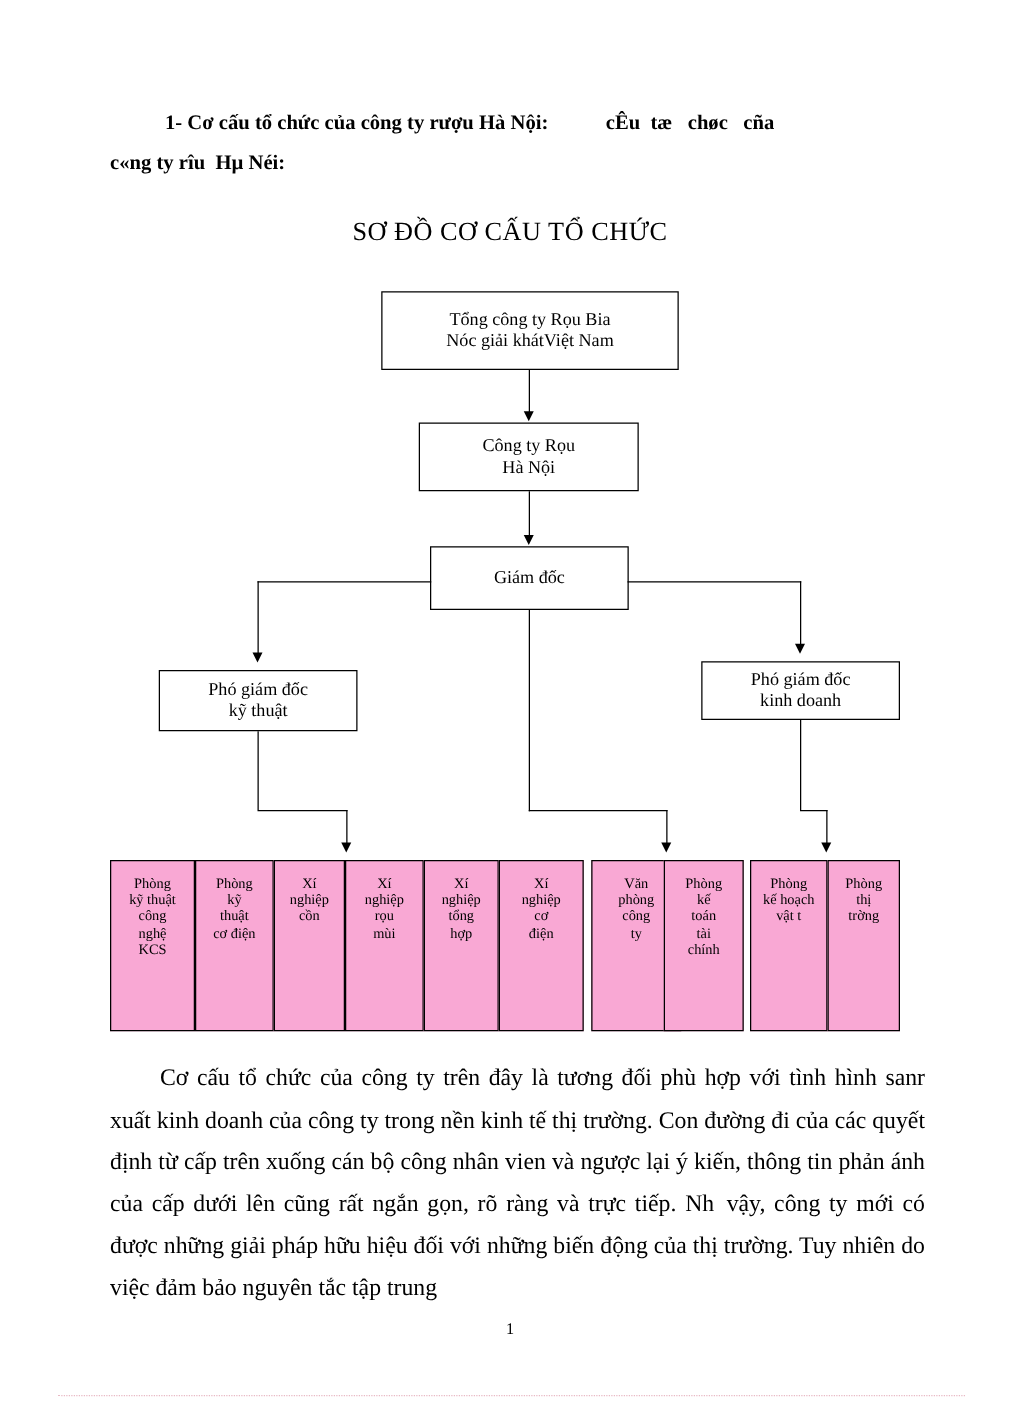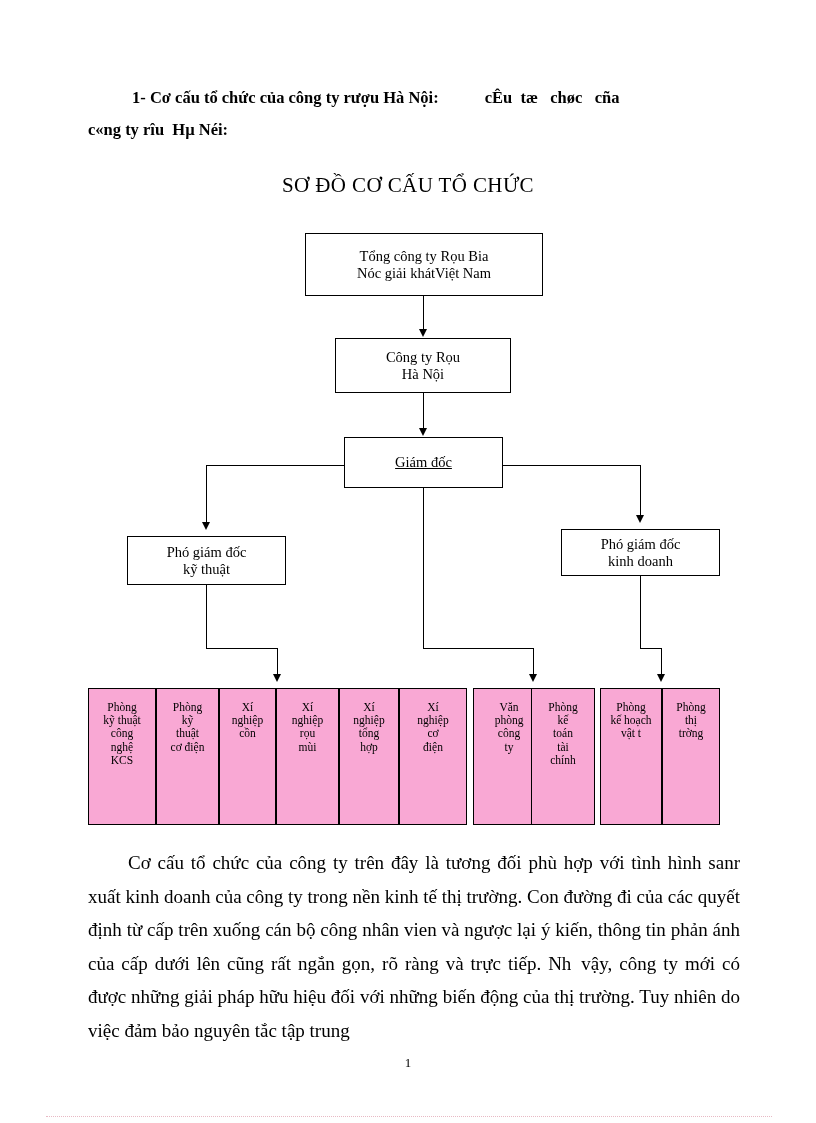--- a/index.html
+++ b/index.html
@@ -68,21 +68,21 @@
     text-align: center;
     font-size: 14.5px;
     line-height: 17px;
     padding: 2px 3px;
   }
   .box span { display: block; }
 
   
   #node-corp      { left: 305px; top: 233px; width: 238px; height: 63px; }
   #node-company   { left: 335px; top: 338px; width: 176px; height: 55px; }
-  #node-director  { left: 344px; top: 437px; width: 159px; height: 51px; text-decoration: underline; }
+  #node-director  { left: 344px; top: 437px; width: 159px; height: 51px; }
   #node-vp-tech   { left: 127px; top: 536px; width: 159px; height: 49px; }
   #node-vp-biz    { left: 561px; top: 529px; width: 159px; height: 47px; }
 
   
   .leaf {
     position: absolute;
     border: 1.2px solid #000;
     box-sizing: border-box;
     background: #f9a8d4;
     font-size: 11.5px;

